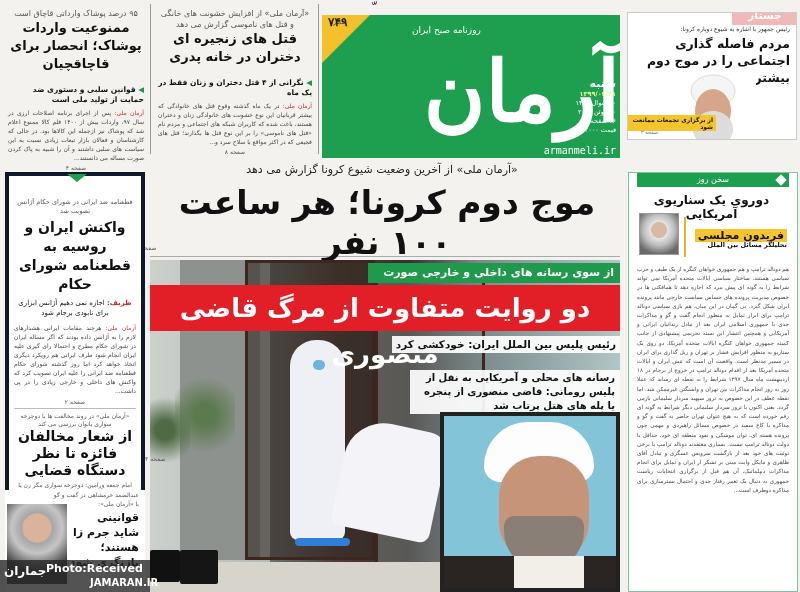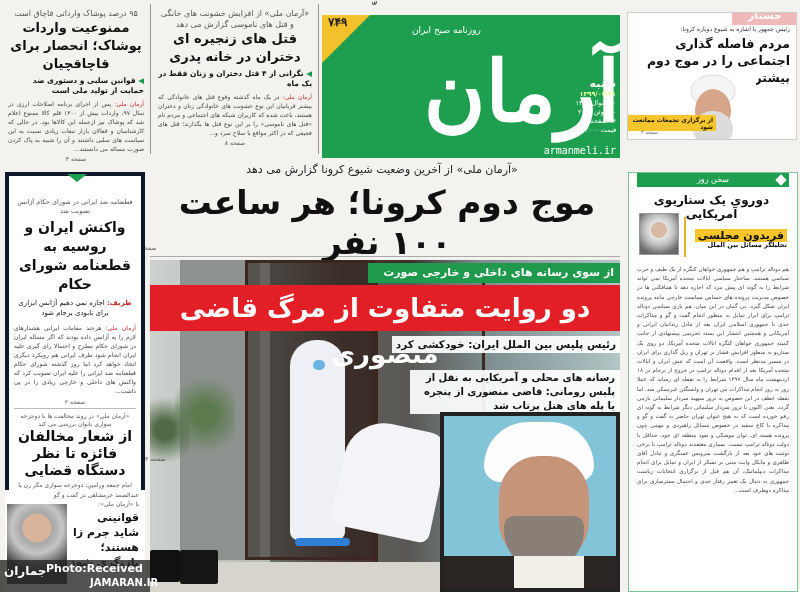--- a/index.html
+++ b/index.html
@@ -4,21 +4,21 @@
 <style>
   * { box-sizing: border-box; margin: 0; padding: 0; }
   html, body { width: 800px; height: 592px; overflow: hidden; background: #f4f2ee; }
   body { font-family: "DejaVu Sans", sans-serif; color: #111; position: relative; direction: rtl; }
   .col-rule { position: absolute; width: 1px; background: #999; }
 
   
   .topbox { position: absolute; top: 6px; padding: 2px 4px; text-align: center; }
   .kicker { font-size: 8px; color: #555; line-height: 11px; }
   .head-bold { font-weight: bold; font-size: 13px; line-height: 18px; color: #111; }
-  .sub-green { font-size: 7.5px; font-weight: bold; color: #111; line-height: 10px; text-align: right; margin-top: 3px; }
+  .sub-green { font-size: 7.5px; font-weight: bold; color: #111; line-height: 10px; text-align: right; margin-top: 12px; }
   .sub-green .bullet { color: #1a9a4a; }
   .body-text { font-size: 6px; line-height: 9px; color: #444; text-align: justify; margin-top: 3px; }
   .body-text .lead { color: #c8262c; }
   .page-ref { font-size: 6px; color: #555; text-align: center; margin-top: 2px; }
 
   
   .masthead { position: absolute; left: 322px; top: 15px; width: 298px; height: 143px; background: #1e9e4f; overflow: hidden; }
   .masthead .corner { position: absolute; left: 0; top: 0; width: 0; height: 0; border-top: 48px solid #f3c12c; border-right: 48px solid transparent; }
   .masthead .issue-label { position: absolute; left: 8px; top: 3px; font-size: 6px; color: #333; direction: rtl; }
   .masthead .issue-num { position: absolute; left: 6px; top: 0; font-size: 12px; font-weight: bold; color: #222; font-family: Liberation Serif, serif; }

